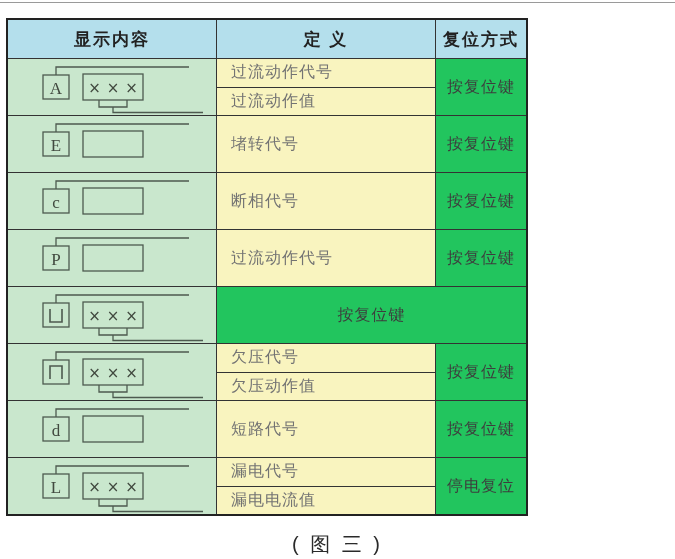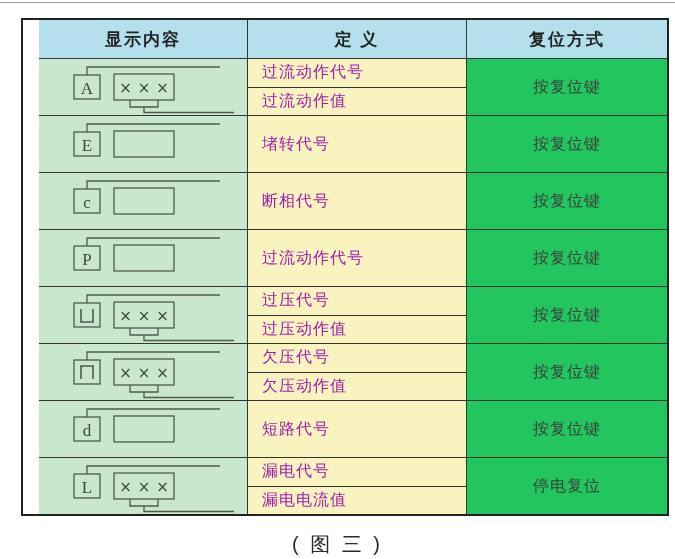--- a/index.html
+++ b/index.html
@@ -8,26 +8,25 @@
     width:675px;height:559px;
     background:#ffffff;
     font-family:"Liberation Sans",sans-serif;
     overflow:hidden;
   }
   .top-rule{
     position:absolute;top:2px;left:0;width:675px;height:1px;
     background:#9a9a9a;
   }
   .fig-table{
-    position:absolute;left:21px;top:18px;
-    width:648px;
+    position:absolute;left:6px;top:18px;
+    width:522px;
     border:2px solid #222;
     box-sizing:border-box;
     background:#fff;
-    padding-left:16px;
   }
   .thead{
     display:flex;height:38px;
     background:#b4dfec;
     border-bottom:1.5px solid #333;
   }
   .th{
     display:flex;align-items:center;justify-content:center;
     font-size:17px;font-weight:bold;color:#222;
     letter-spacing:2px;
@@ -46,21 +45,21 @@
     background:#c9e7cd;
     display:flex;align-items:center;justify-content:flex-start;
   }
   .cell-def{
     background:#f9f4bf;
     display:flex;flex-direction:column;
   }
   .def-item{
     flex:1;display:flex;align-items:center;
     padding-left:14px;
-    font-size:16px;color:#a21caf;
+    font-size:16px;color:#737373;
     letter-spacing:1px;
   }
   .def-item.split{border-bottom:1px solid #333;}
   .cell-reset{
     background:#22c55e;
     display:flex;align-items:center;justify-content:center;
     font-size:16px;color:#3d3d3d;
     letter-spacing:1px;
   }
   .caption{
@@ -150,24 +149,20 @@
             <svg width="208" height="54" viewBox="0 0 208 54">
               <path d="M48,15 L48,7 L181,7" fill="none" stroke="#4d5a4f" stroke-width="1.3"></path>
               <rect x="35" y="15" width="26" height="24" fill="none" stroke="#4d5a4f" stroke-width="1.3"></rect>
               <path d="M42,21 L42,34 L54,34 L54,21" fill="none" stroke="#4d5a4f" stroke-width="1.6"></path>
               <rect x="75" y="14" width="60" height="26" fill="none" stroke="#4d5a4f" stroke-width="1.3"></rect>
               <text x="108" y="33" text-anchor="middle" font-family="&quot;DejaVu Sans&quot;, sans-serif" font-size="15" letter-spacing="6" fill="#41493f">×××</text>
               <path d="M91,40 L91,47 L119,47 L119,40" fill="none" stroke="#4d5a4f" stroke-width="1.3"></path>
               <path d="M105,47 L105,52.5 L195,52.5" fill="none" stroke="#4d5a4f" stroke-width="1.3"></path>
             </svg>
           </div>
-          <div class="cell cell-def c2">
-            <div class="def-item split">过压代号</div>
-            <div class="def-item">过压动作值</div>
-          </div>
           <div class="cell cell-reset c3">按复位键</div>
         </div>
         <div class="row">
           <div class="cell cell-display c1">
             <svg width="208" height="54" viewBox="0 0 208 54">
               <path d="M48,15 L48,7 L181,7" fill="none" stroke="#4d5a4f" stroke-width="1.3"></path>
               <rect x="35" y="15" width="26" height="24" fill="none" stroke="#4d5a4f" stroke-width="1.3"></rect>
               <path d="M42,34 L42,21 L54,21 L54,34" fill="none" stroke="#4d5a4f" stroke-width="1.6"></path>
               <rect x="75" y="14" width="60" height="26" fill="none" stroke="#4d5a4f" stroke-width="1.3"></rect>
               <text x="108" y="33" text-anchor="middle" font-family="&quot;DejaVu Sans&quot;, sans-serif" font-size="15" letter-spacing="6" fill="#41493f">×××</text>

